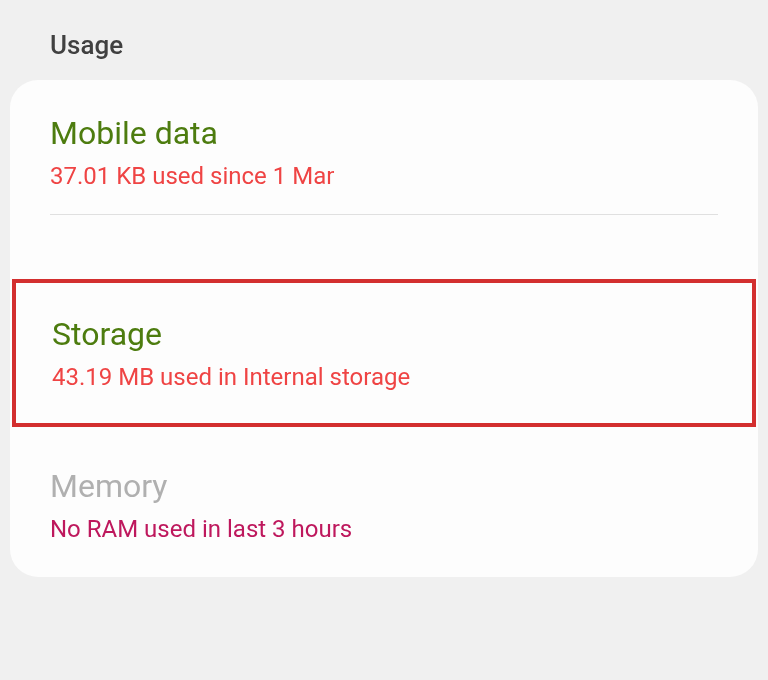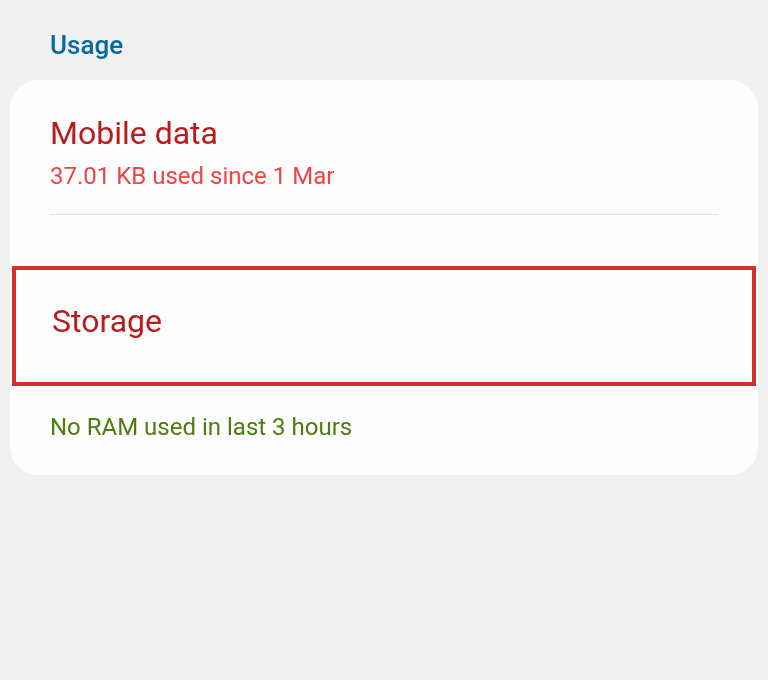--- a/index.html
+++ b/index.html
@@ -13,58 +13,58 @@
       width: 768px;
       height: 680px;
       overflow: hidden;
     }
     .container {
       padding: 0 10px;
     }
     .section-header {
       font-size: 26px;
       font-weight: 500;
-      color: #0369a1;
+      color: #404040;
       padding: 30px 0 20px 40px;
     }
     .card {
       background-color: #fdfdfd;
       border-radius: 28px;
       padding: 10px 0;
     }
     .list-item {
       padding: 24px 40px;
       position: relative;
     }
     .list-item.highlighted {
       border: 4px solid #d32f2f;
-      margin: 3px 2px;
+      margin: 16px 2px;
       padding: 32px 36px;
     }
     .item-title {
       font-size: 32px;
       font-weight: 400;
-      color: #b91c1c;
+      color: #4d7c0f;
       margin-bottom: 10px;
     }
     .item-subtitle {
       font-size: 24px;
       font-weight: 400;
       color: #ef4444;
     }
     .divider {
       height: 1px;
       background-color: #e0e0e0;
       margin: 0 40px;
     }
     .faded .item-title {
       color: #b0b0b0;
     }
     .faded .item-subtitle {
-      color: #4d7c0f;
+      color: #be185d;
     }
   </style>
 </head>
 <body>
 
 <div class="container">
   <div class="section-header">Usage</div>
   <div class="card">
 
     <div class="list-item">
@@ -72,20 +72,22 @@
       <div class="item-subtitle">37.01 KB used since 1 Mar</div>
     </div>
 
     <div class="divider"></div>
 
     <div class="list-item">
     </div>
 
     <div class="list-item highlighted">
       <div class="item-title">Storage</div>
+      <div class="item-subtitle">43.19 MB used in Internal storage</div>
     </div>
 
     <div class="list-item faded">
+      <div class="item-title">Memory</div>
       <div class="item-subtitle">No RAM used in last 3 hours</div>
     </div>
 
   </div>
 </div>
 
 </body></html>

